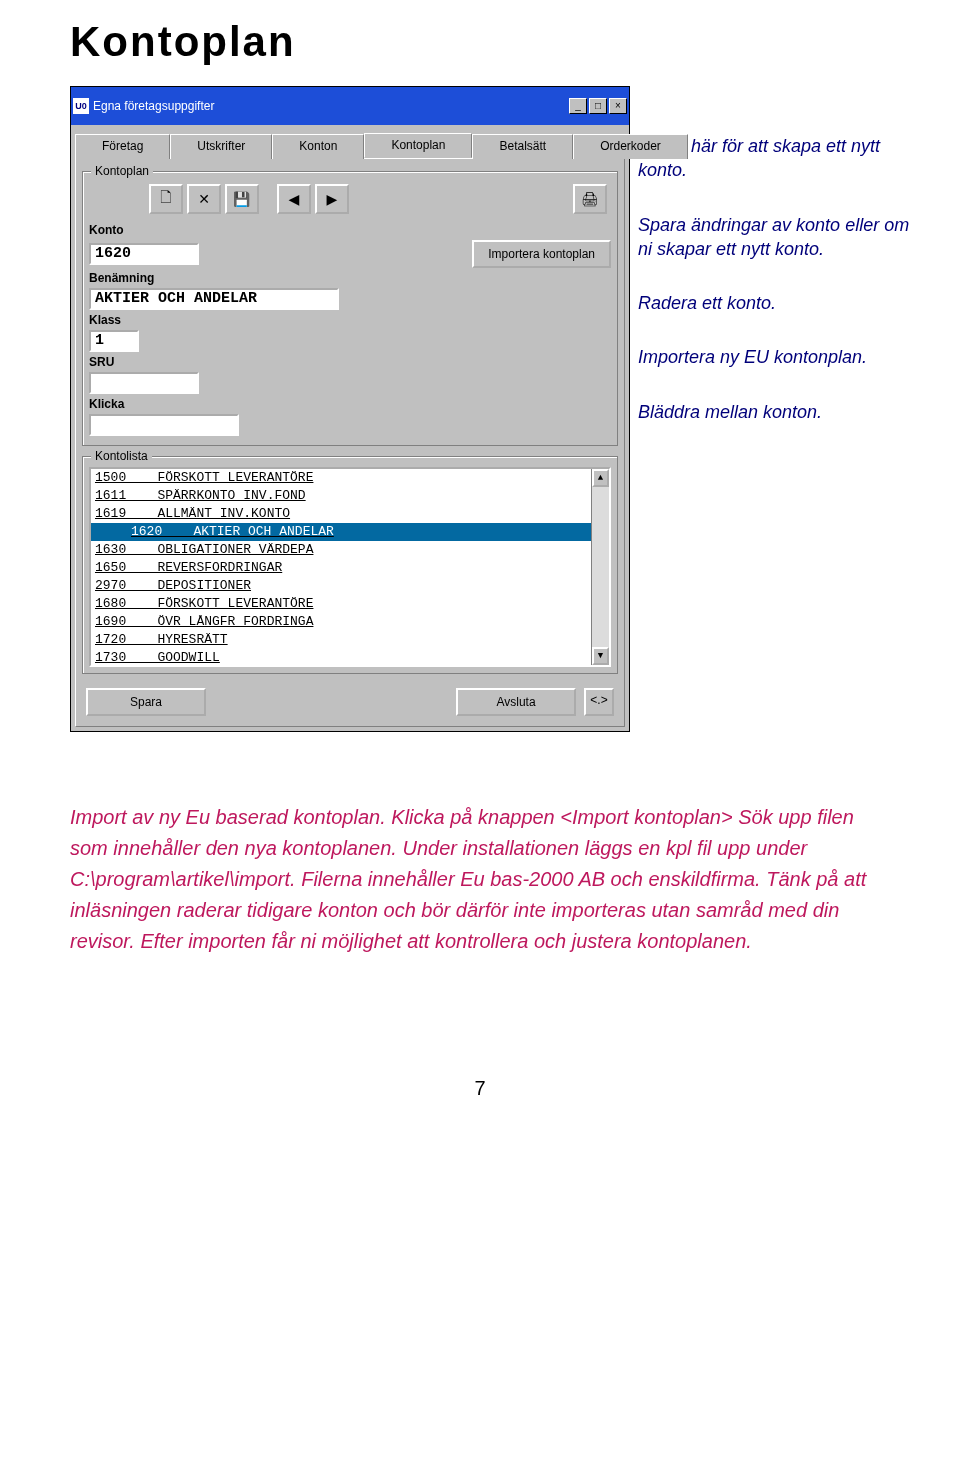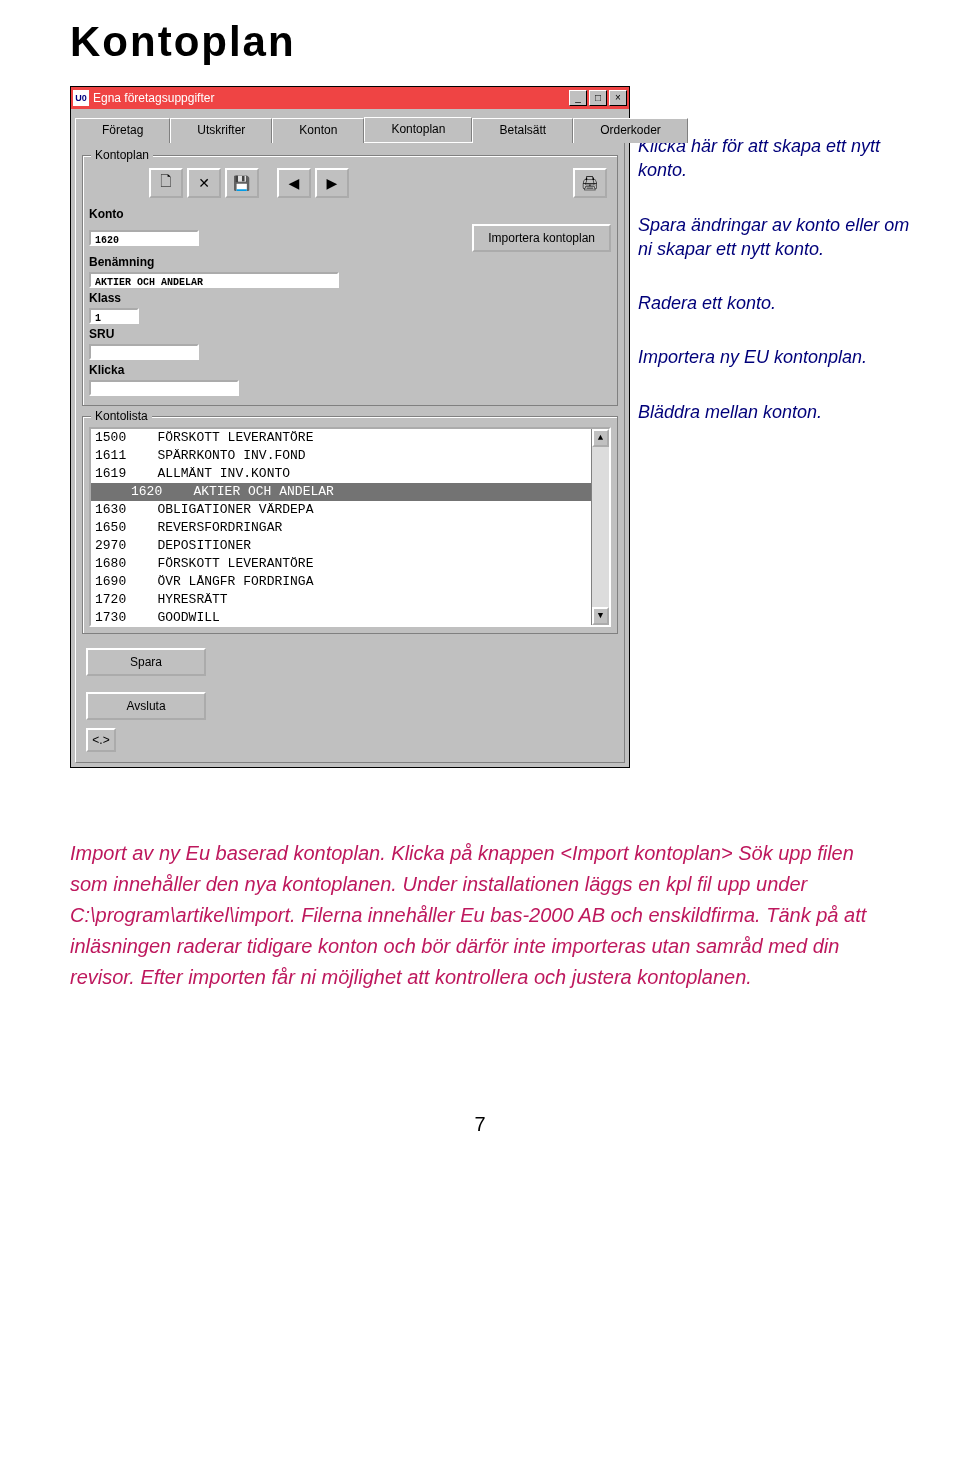--- a/index.html
+++ b/index.html
@@ -25,22 +25,22 @@
   }
   
   .win {
     width: 560px;
     border: 1px solid #000;
     background: #c0c0c0;
     font-family: "MS Sans Serif", Tahoma, sans-serif;
     font-size: 12px;
   }
   .titlebar {
-    height: 22px;
-    background: #ef4444;
+    height: 38px;
+    background: #1d4ed8;
     color: #fff;
     display: flex;
     align-items: center;
     padding: 0 2px;
   }
   .titlebar .app-icon {
     width: 16px; height: 16px;
     background: #fff;
     margin-right: 4px;
     font-size: 9px;
@@ -131,51 +131,51 @@
     gap: 6px;
     margin: 3px 0;
   }
   .form-label {
     width: 90px;
     font-size: 12px;
     font-weight: bold;
     font-family: Tahoma, sans-serif;
   }
   .sunkinput {
-    height: 16px;
+    height: 22px;
     border: 2px inset #fff;
     background: #fff;
     padding: 0 4px;
     font-family: "Courier New", monospace;
-    font-size: 10px;
+    font-size: 15px;
     line-height: 18px;
     font-weight: bold;
   }
   .btn {
     background: #c0c0c0;
     border: 2px outset #fff;
     padding: 5px 14px;
     font-size: 12px;
   }
   .listbox {
     border: 2px inset #fff;
     background: #fff;
     height: 200px;
     display: flex;
     font-family: "Courier New", monospace;
     font-size: 13px;
     line-height: 18px;
   }
-  .listbox .rows { flex: 1; overflow: hidden; }
+  .listbox .rows { flex: 1; overflow: hidden; text-decoration: underline; }
   .listbox .row {
     white-space: pre;
     padding: 0 4px;
   }
   .listbox .row.sel {
-    background: #737373;
+    background: #0369a1;
     color: #fff;
     padding-left: 40px;
   }
   .scroll {
     width: 18px;
     background: #c0c0c0;
     border-left: 1px solid #808080;
     display: flex;
     flex-direction: column;
   }
@@ -185,21 +185,20 @@
     border: 2px outset #fff;
     font-size: 9px;
     text-align: center;
     line-height: 14px;
   }
   .scroll .track { flex: 1; background: #dcdcdc; }
   .bottom-row {
     display: flex;
     gap: 8px;
     padding: 4px;
-    flex-direction: column;
   }
   .bottom-row .btn.wide { width: 120px; text-align: center; }
   .bottom-row .sp { flex: 1; }
   .bottom-row .mini {
     width: 30px; text-align: center;
     padding: 3px 0;
   }
   
   .captions {
     width: 280px;

